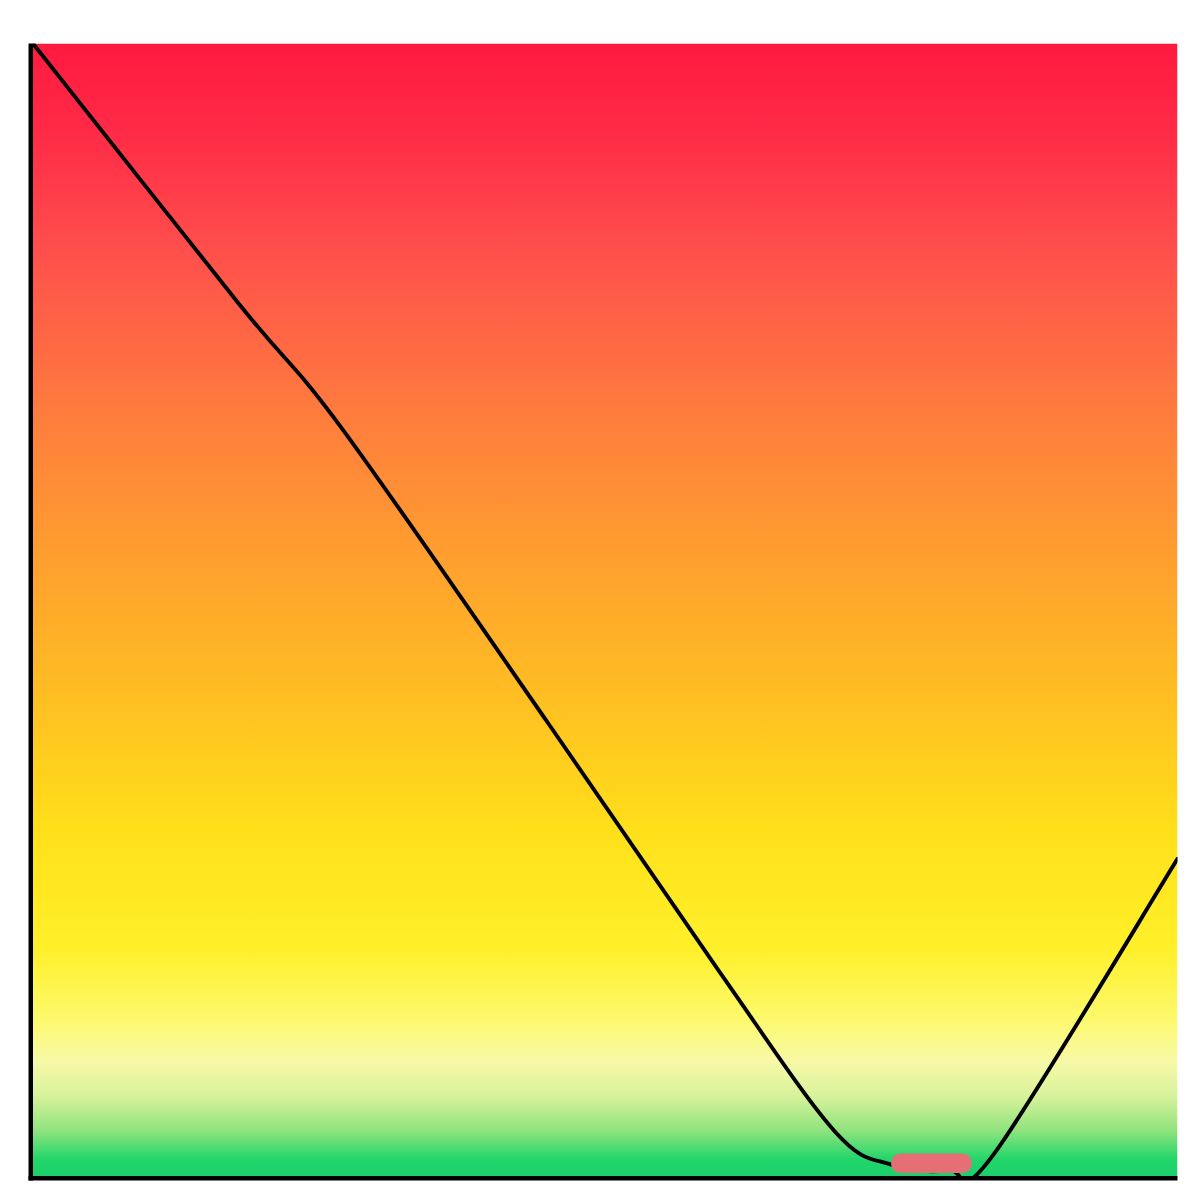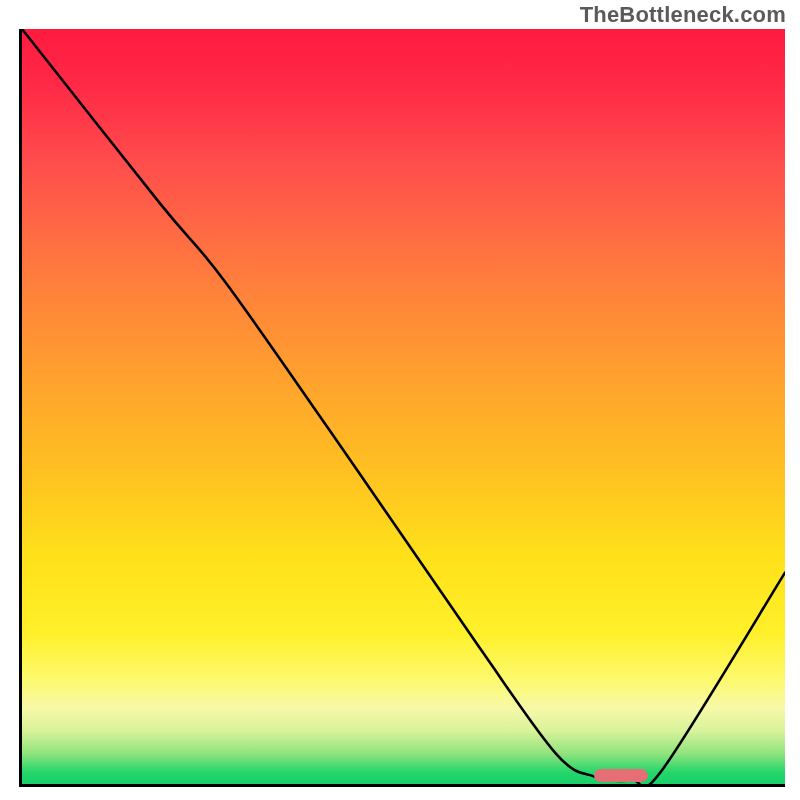--- a/index.html
+++ b/index.html
@@ -67,21 +67,20 @@
     position: absolute;
     height: 13px;
     border-radius: 8px;
     background: #e66f76;
   }
 </style>
 </head>
 <body>
 <div class="wrap">
 
-  <div class="attribution">TheBottleneck.com</div>
 
   <div class="plot-area">
 
     <div class="gradient"></div>
 
     <svg class="curve" viewBox="0 0 763 755" preserveAspectRatio="none">
       <path fill="none" stroke="#000" stroke-width="2.6" stroke-linejoin="round" stroke-linecap="round" d="M 0 0 C 22.89 28.941666666666663, 103.005 130.86666666666665, 137.34 173.64999999999998 C 171.675 216.4333333333333, 171.675 210.14166666666665, 206.01000000000002 256.7 C 240.34500000000003 303.2583333333333, 301.38500000000005 392.6, 343.35 453 C 385.315 513.4, 426.0083333333333 573.8000000000001, 457.8 619.1 C 489.5916666666667 664.4, 515.025 703.4083333333333, 534.1 724.8 C 553.1750000000001 746.1916666666666, 559.5333333333333 743.0458333333333, 572.25 747.45 C 584.9666666666667 751.8541666666667, 598.9549999999999 752.4833333333333, 610.4 751.225 C 621.845 749.9666666666667, 615.4866666666667 774.5041666666666, 640.92 739.9 C 666.3533333333332 705.2958333333333, 742.6533333333333 576.3166666666666, 763 543.5999999999999"></path>
     </svg>
 
     <div class="marker" style="left: 572.25px; width: 53.41px; top: 739.94px;"></div>

